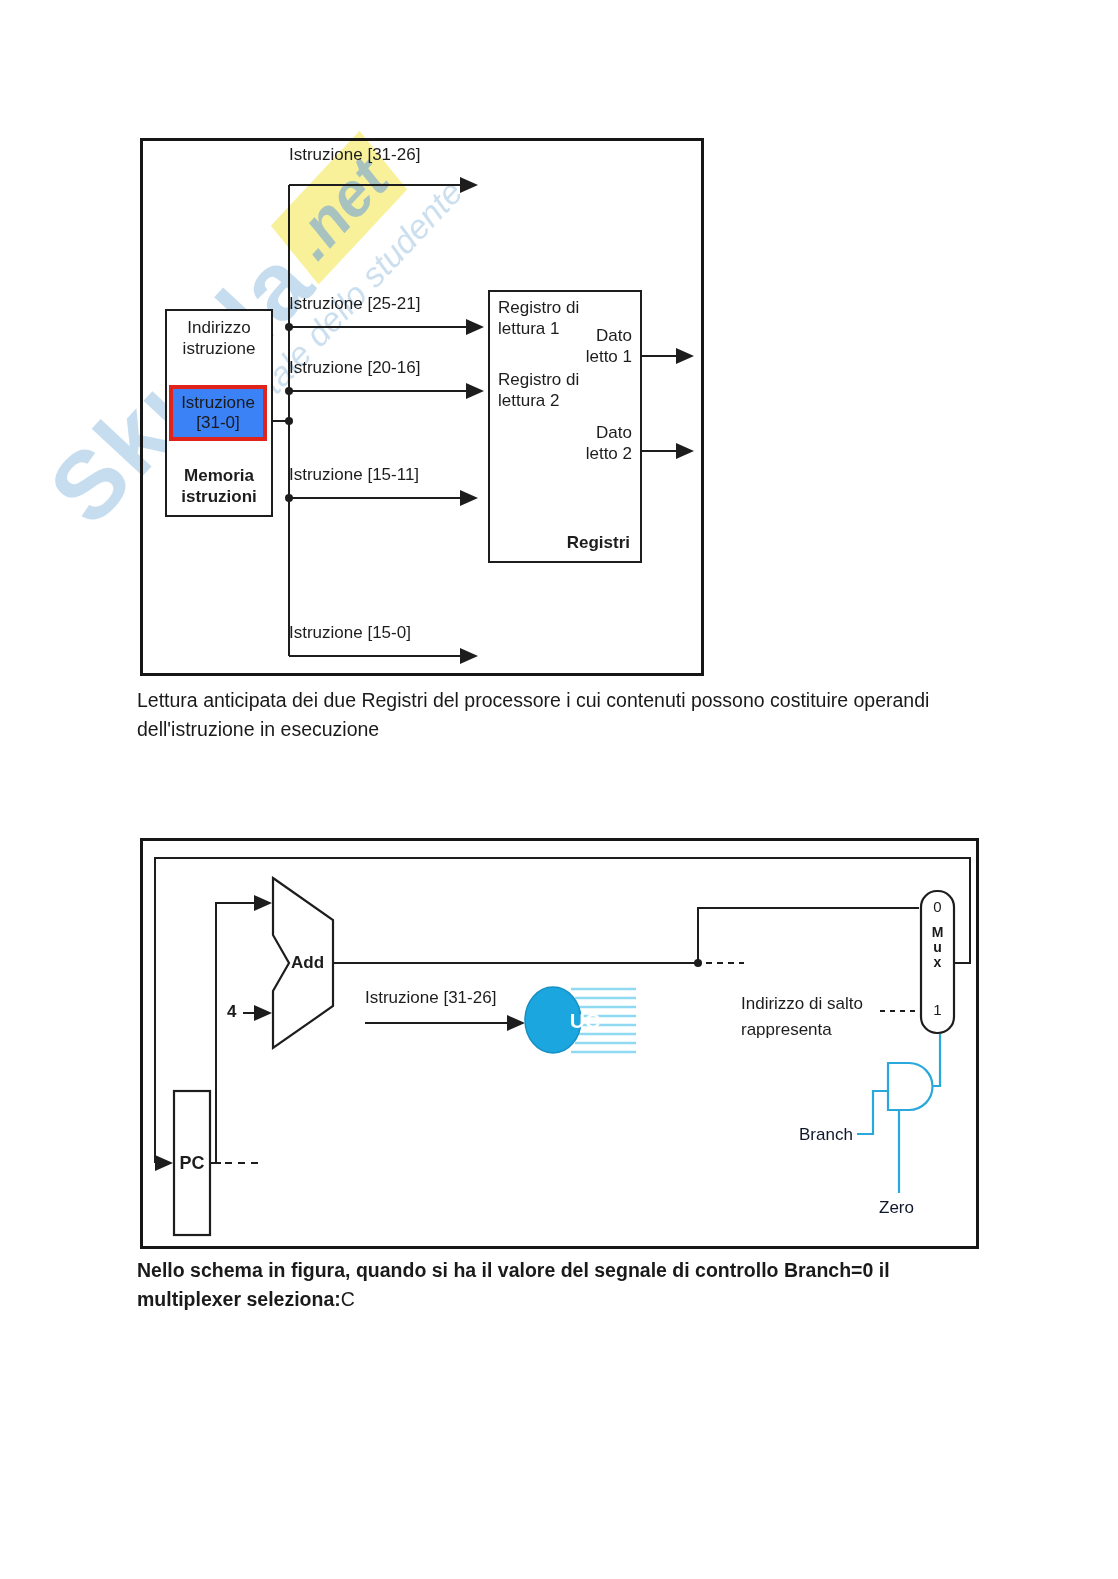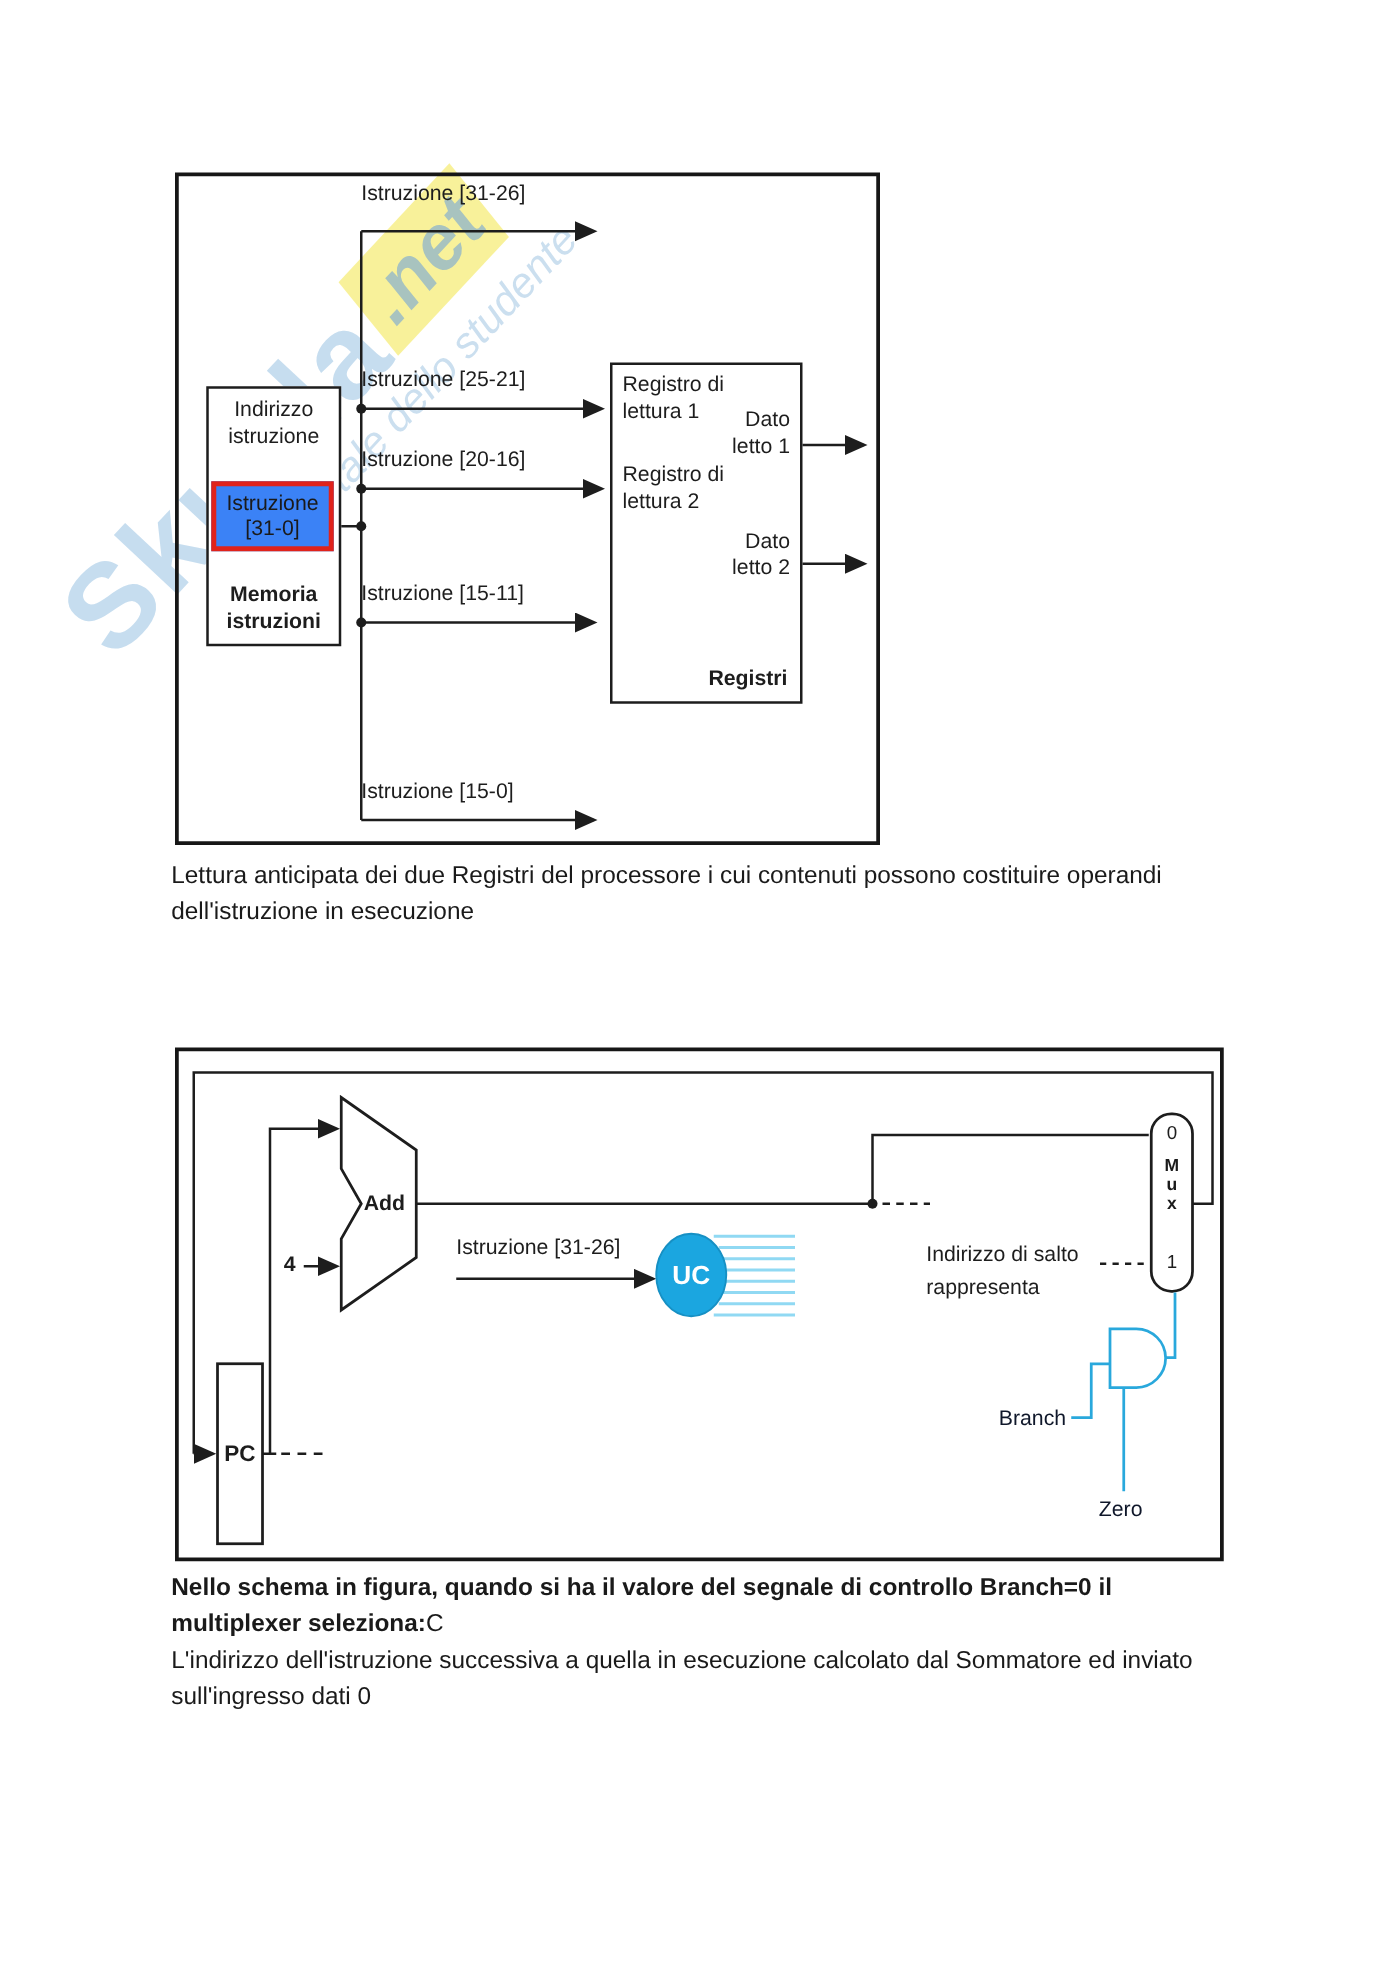--- a/index.html
+++ b/index.html
@@ -173,32 +173,31 @@
         <path d="M745,222 L766,222 A23.5,23.5 0 0 1 766,269 L745,269 Z" fill="#ffffff"></path>
         <polyline points="789,245 797,245 797,193"></polyline>
         <polyline points="714,293 730,293 730,250 745,250"></polyline>
         <line x1="756" y1="352" x2="756" y2="269"></line>
       </g>
     </svg>
 
     <div class="lab bold nowrap" style="left:84px;top:160px;">4</div>
     <div class="lab bold nowrap" style="left:148px;top:111px;">Add</div>
     <div class="lab nowrap" style="left:222px;top:146px;">Istruzione [31-26]</div>
-    <div class="lab bold flexcenter" style="left:383px;top:147px;width:54px;height:64px;color:#ffffff;font-size:21px;">UC</div>
+    <div class="lab bold flexcenter" style="left:383px;top:147px;width:54px;height:64px;color:#ffffff;font-size:21px;padding-left:32px;">UC</div>
     <div class="lab bold flexcenter" style="left:31px;top:250px;width:36px;height:144px;font-size:18px;">PC</div>
 
     <div class="lab center" style="left:778px;top:55px;width:33px;font-size:15px;">0</div>
     <div style="position:absolute;left:778px;top:84px;width:33px;">
       <div class="vstack">Mux</div>
     </div>
     <div class="lab center" style="left:778px;top:158px;width:33px;font-size:15px;">1</div>
 
     <div class="lab" style="left:598px;top:150px;width:145px;line-height:26px;">Indirizzo di salto rappresenta</div>
     <div class="lab blue nowrap" style="left:656px;top:283px;">Branch</div>
     <div class="lab blue nowrap" style="left:736px;top:356px;">Zero</div>
   </div>
 
   <div class="qblock" style="top:1256px;">
     <p class="q-bold"><span>Nello schema in figura, quando si ha il valore del segnale di controllo Branch=0 il multiplexer seleziona:</span><span class="q-letter">C</span></p>
-    <p>L'indirizzo dell'istruzione successiva a quella in esecuzione calcolato dal Sommatore ed inviato sull'ingresso dati 0</p>
   </div>
 
 </div>
 
 </body></html>

